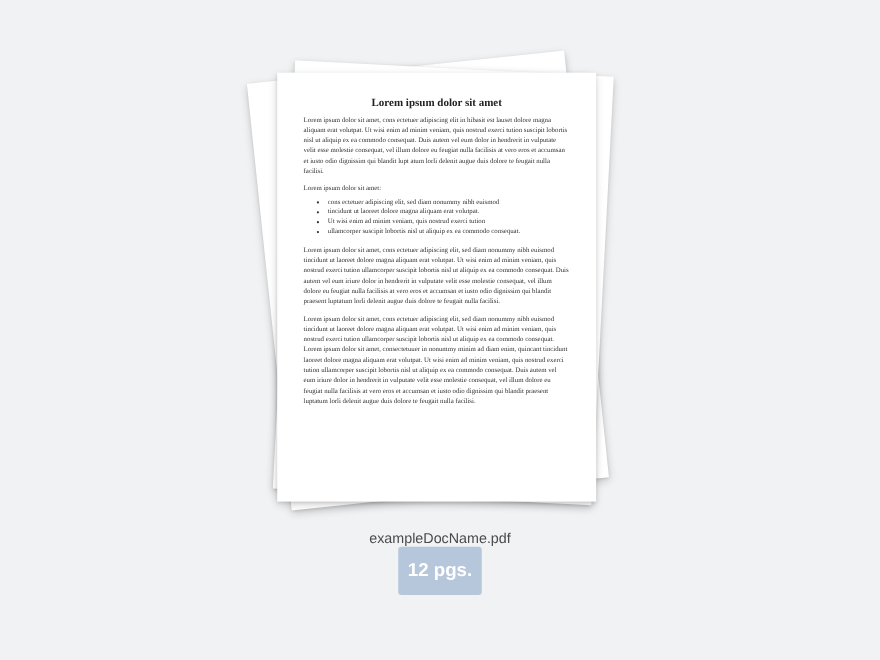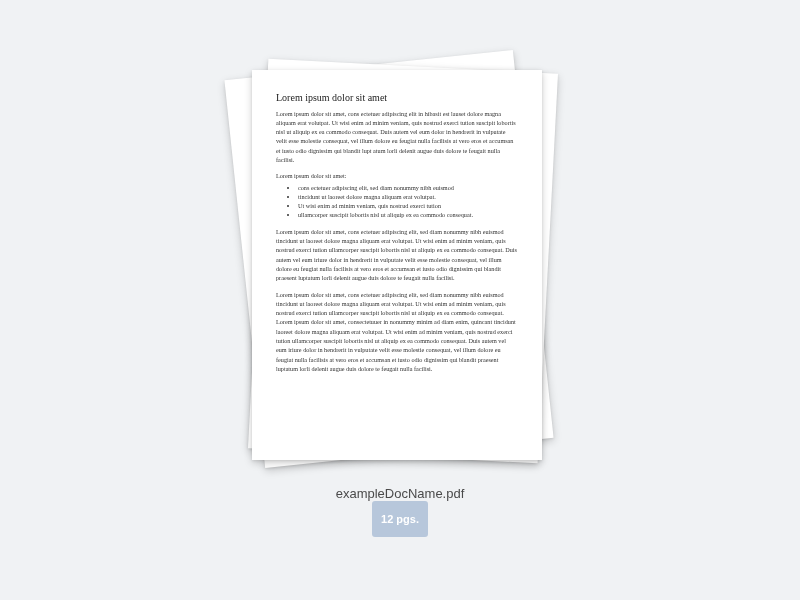--- a/index.html
+++ b/index.html
@@ -45,23 +45,24 @@
       transform: rotate(3deg);
     }
     .page-front {
       top: 6px;
       left: 2px;
       padding: 22px 24px;
       overflow: hidden;
     }
     .doc-title {
       font-size: 10px;
-      font-weight: normal;
+      font-weight: bold;
       color: #222;
       margin-bottom: 6px;
+      text-align: center;
     }
     .doc-para {
       font-size: 6.2px;
       line-height: 1.5;
       color: #333;
       margin-bottom: 7px;
       text-align: left;
     }
     .doc-list-intro {
       font-size: 6.2px;
@@ -88,21 +89,21 @@
       font-family: "Helvetica Neue", Arial, sans-serif;
       flex-direction: column;
     }
     .filename {
       font-size: 13px;
       color: #4a4a4a;
     }
     .page-badge {
       background: #b7c7db;
       color: #fff;
-      font-size: 11px;
+      font-size: 17px;
       font-weight: 600;
       padding: 12px 9px;
       border-radius: 3px;
     }
   </style>
 </head>
 <body>
 
 <div class="document-preview">
   <div class="page-stack">

